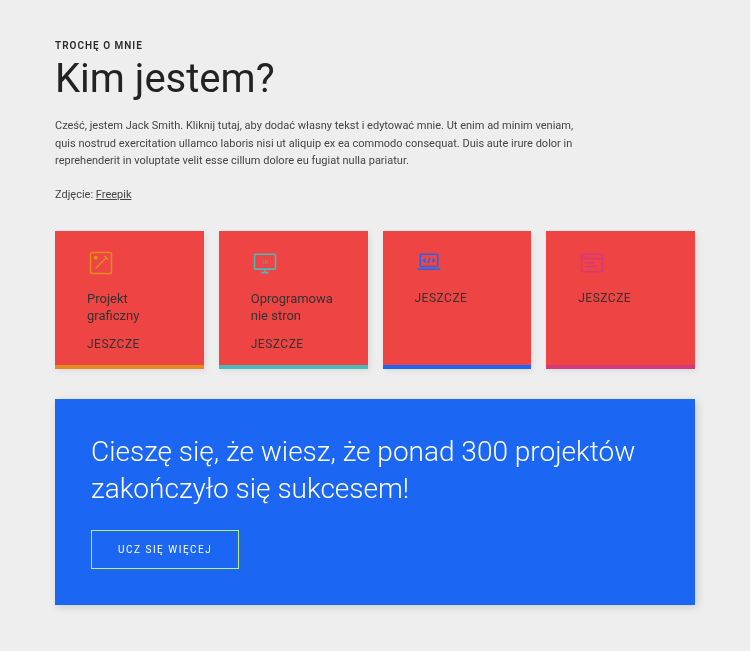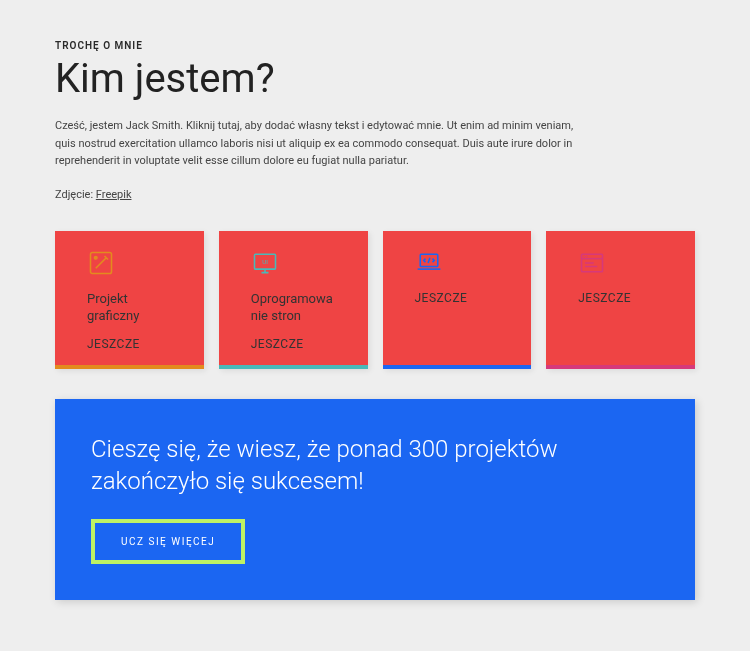--- a/index.html
+++ b/index.html
@@ -70,29 +70,29 @@
   letter-spacing: 0.5px;
   color: #333;
   cursor: pointer;
 }
 .banner {
   background: #1b66f2;
   padding: 34px 36px 36px;
   box-shadow: 2px 2px 8px rgba(0,0,0,0.15);
 }
 .banner-heading {
-  font-size: 24px;
+  font-size: 28px;
   font-weight: 300;
   color: #fff;
   line-height: 1.35;
   margin-bottom: 22px;
 }
 .banner-button {
   display: inline-block;
-  border: 4px solid #bef264;
+  border: 1px solid #bef264;
   color: #fff;
   font-size: 10px;
   letter-spacing: 1.5px;
   padding: 13px 26px;
   cursor: pointer;
   background: transparent;
 }
 </style>
 </head>
 <body>

